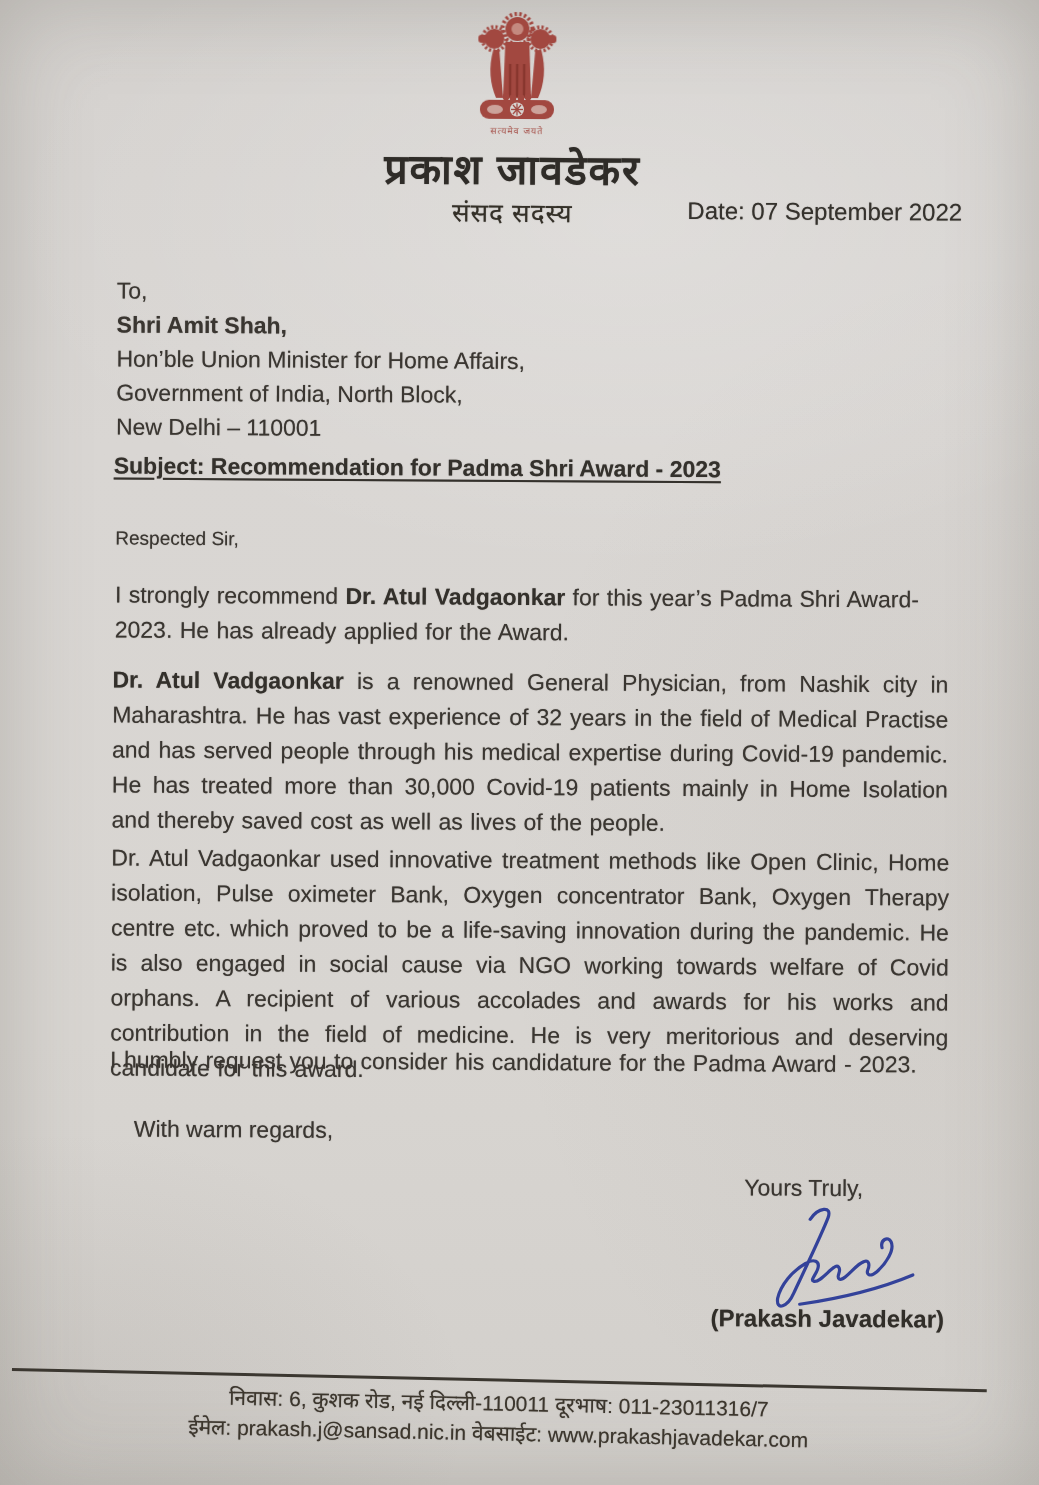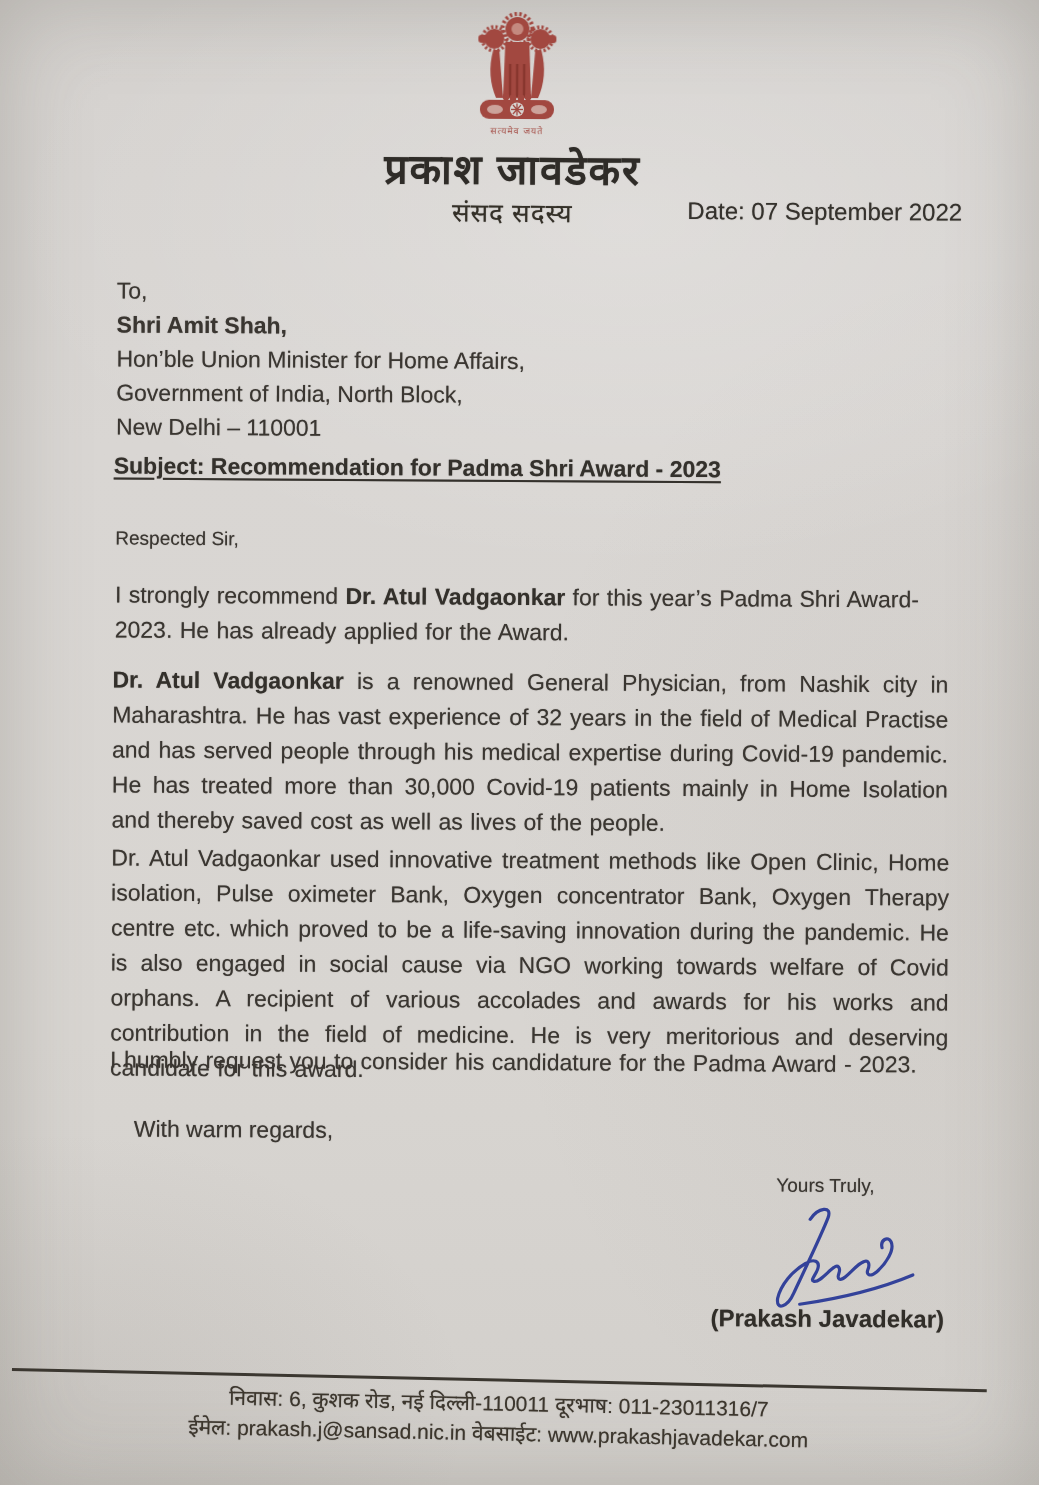--- a/index.html
+++ b/index.html
@@ -39,21 +39,21 @@
 
   .para{position:absolute;font-size:23px;line-height:35px;word-spacing:1px;}
   .para b{color:#33302b;}
   .p1{left:115px;top:580px;width:834px;}
   .p2{left:113px;top:665px;width:836px;text-align:justify;}
   .p3{left:113px;top:843px;width:838px;text-align:justify;}
   .p4{left:113px;top:1045px;width:836px;}
   .regards{position:absolute;left:137px;top:1118px;font-size:23px;}
 
   
-  .yours{position:absolute;left:780px;top:1173px;font-size:19px;}
+  .yours{position:absolute;left:748px;top:1173px;font-size:23px;}
   .signature{position:absolute;left:752px;top:1198px;width:180px;height:118px;}
   .signer{position:absolute;left:715px;top:1303px;font-size:24px;font-weight:bold;color:#312e29;}
 
   
   .footer{position:absolute;left:12px;top:1368px;width:975px;
     transform:rotate(1.25deg);transform-origin:0 0;
     border-top:3px solid #3b3730;padding-top:7px;text-align:center;}
   .footer-line{font-size:21px;color:#3c362d;line-height:30px;}
 
   svg .thin{stroke:var(--emblem-red,#a8463e);fill:none;}

